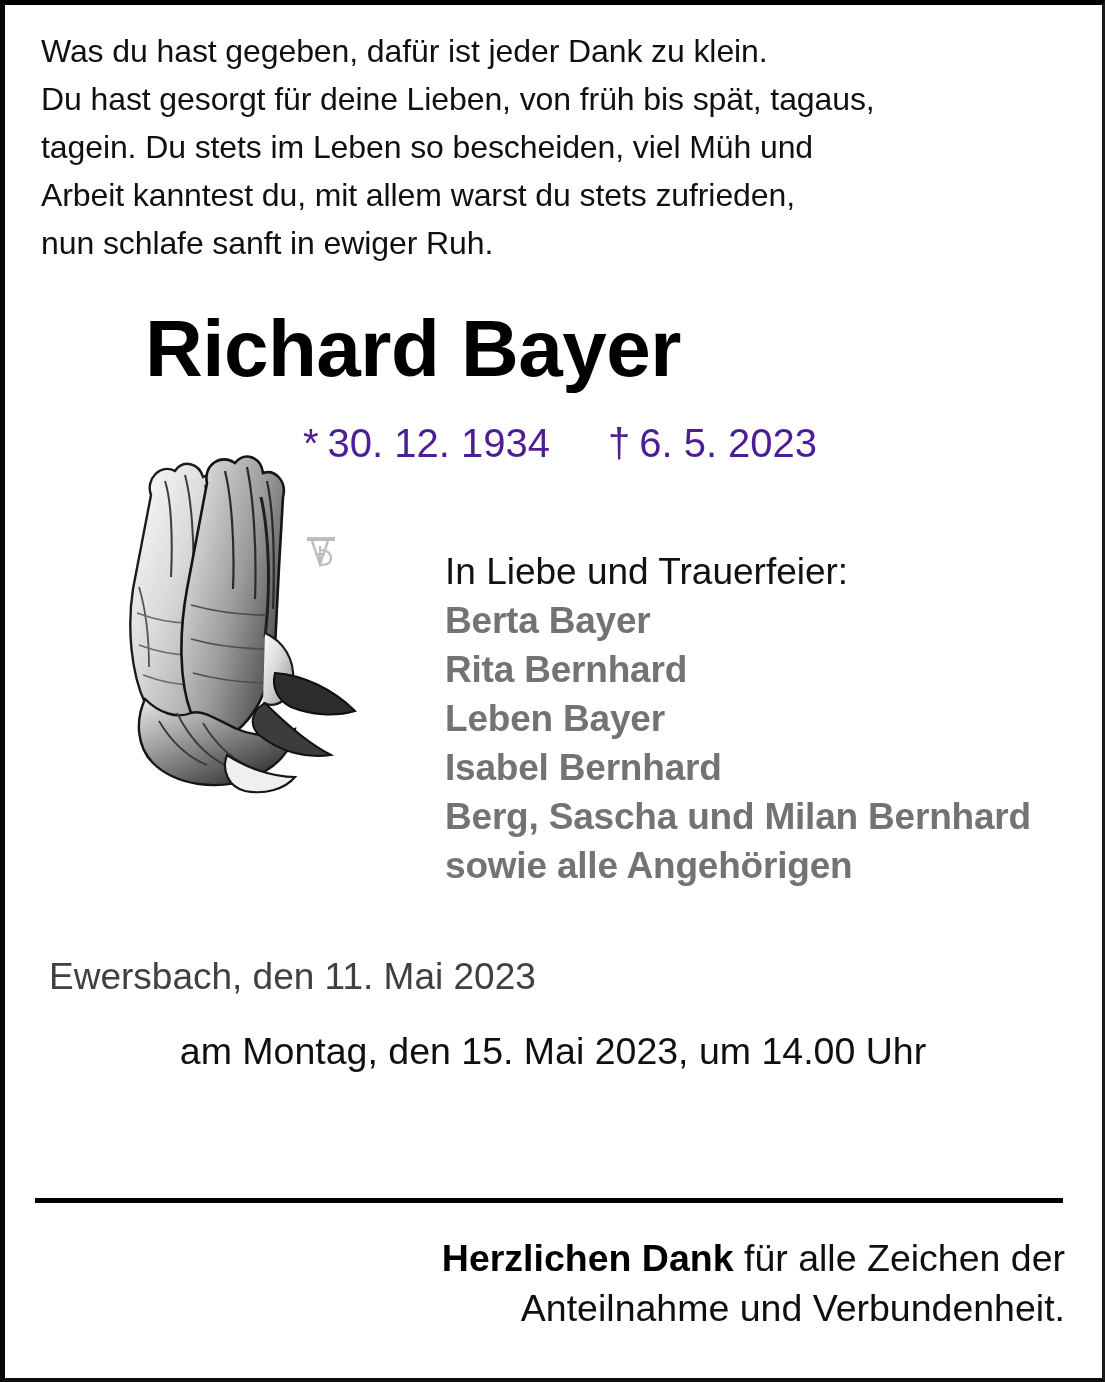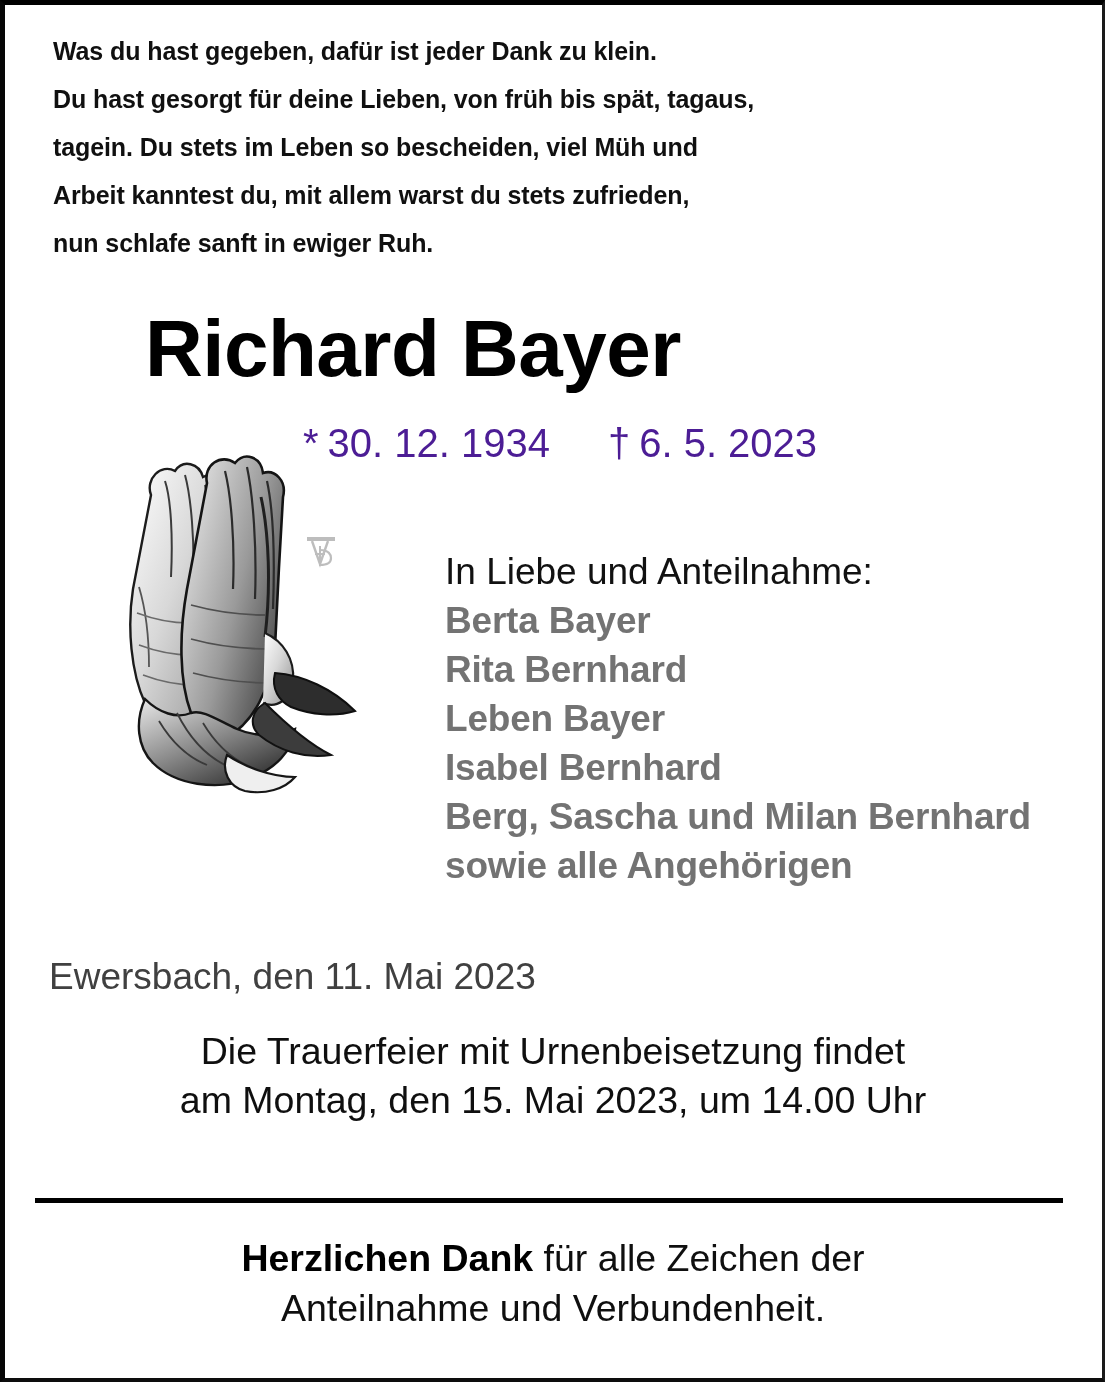--- a/index.html
+++ b/index.html
@@ -25,27 +25,27 @@
 
   .inner {
     position: absolute;
     inset: 0;
     background: #ffffff;
   }
 
   
   .verse {
     position: absolute;
-    left: 48px;
+    left: 36px;
     top: 22px;
     width: 1020px;
-    font-size: 25px;
+    font-size: 32px;
     line-height: 48px;
     letter-spacing: -0.1px;
-    font-weight: 700;
+    font-weight: 400;
     color: #101010;
   }
   .verse-line { white-space: nowrap; }
 
   
   .deceased-name {
     position: absolute;
     left: 140px;
     top: 300px;
     width: 830px;
@@ -150,21 +150,21 @@
     height: 5px;
     background: #000000;
   }
 
   
   .thanks {
     position: absolute;
     left: 36px;
     top: 1228px;
     width: 1024px;
-    text-align: center;
+    text-align: right;
     font-size: 37.5px;
     line-height: 50px;
     font-weight: 400;
     color: #0f0f0f;
   }
   .thanks-line { white-space: nowrap; }
   .thanks strong { font-weight: 700; color: #000000; }
 </style>
 </head>
 <body>
@@ -253,33 +253,32 @@
       <svg viewBox="0 0 42 38" xmlns="http://www.w3.org/2000/svg" aria-hidden="true">
         <rect x="7" y="5" width="28" height="4" fill="#555"></rect>
         <path d="M12 9 L20 32 L28 9" fill="none" stroke="#555" stroke-width="2.4"></path>
         <path d="M15 22 L25 22" stroke="#555" stroke-width="2"></path>
         <path d="M20 14 L20 34" stroke="#555" stroke-width="2"></path>
         <path d="M20 18 C29 18 31 23 31 26 C31 30 28 33 20 33" fill="none" stroke="#555" stroke-width="2.2"></path>
       </svg>
     </div>
 
     <div class="mourners">
-      <div class="mourners-intro">In Liebe und Anteilnahme:</div>
+      <div class="mourners-intro">In Liebe und Trauerfeier:</div>
       <div class="mourner">Berta Bayer</div>
       <div class="mourner">Rita Bernhard</div>
       <div class="mourner">Leben Bayer</div>
       <div class="mourner">Isabel Bernhard</div>
       <div class="mourner">Berg, Sascha und Milan Bernhard</div>
       <div class="mourner">sowie alle Angehörigen</div>
     </div>
 
     <div class="placedate">Ewersbach, den 11. Mai 2023</div>
 
     <div class="ceremony">
-      <div class="ceremony-line">Die Trauerfeier mit Urnenbeisetzung findet</div>
       <div class="ceremony-line">am Montag, den 15. Mai 2023, um 14.00 Uhr</div>
     </div>
 
     <div class="divider"></div>
 
     <div class="thanks">
       <div class="thanks-line"><strong>Herzlichen Dank</strong><span> für alle Zeichen der</span></div>
       <div class="thanks-line">Anteilnahme und Verbundenheit.</div>
     </div>
 

